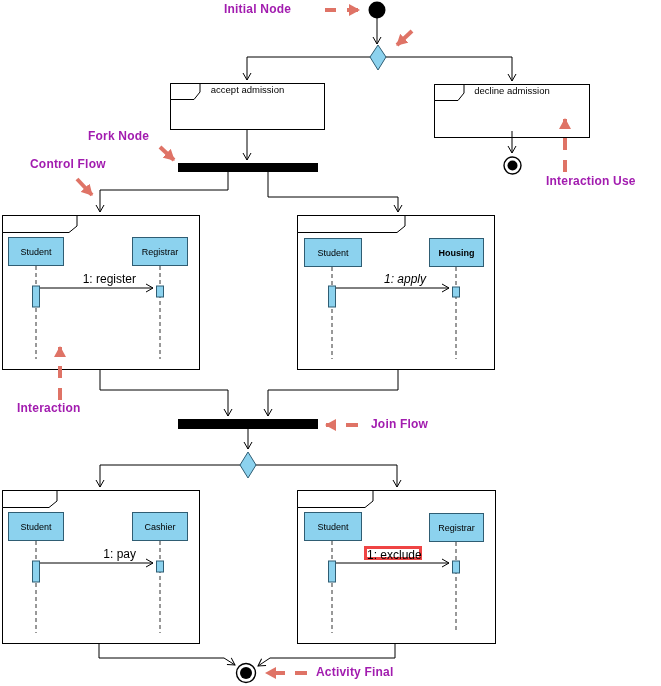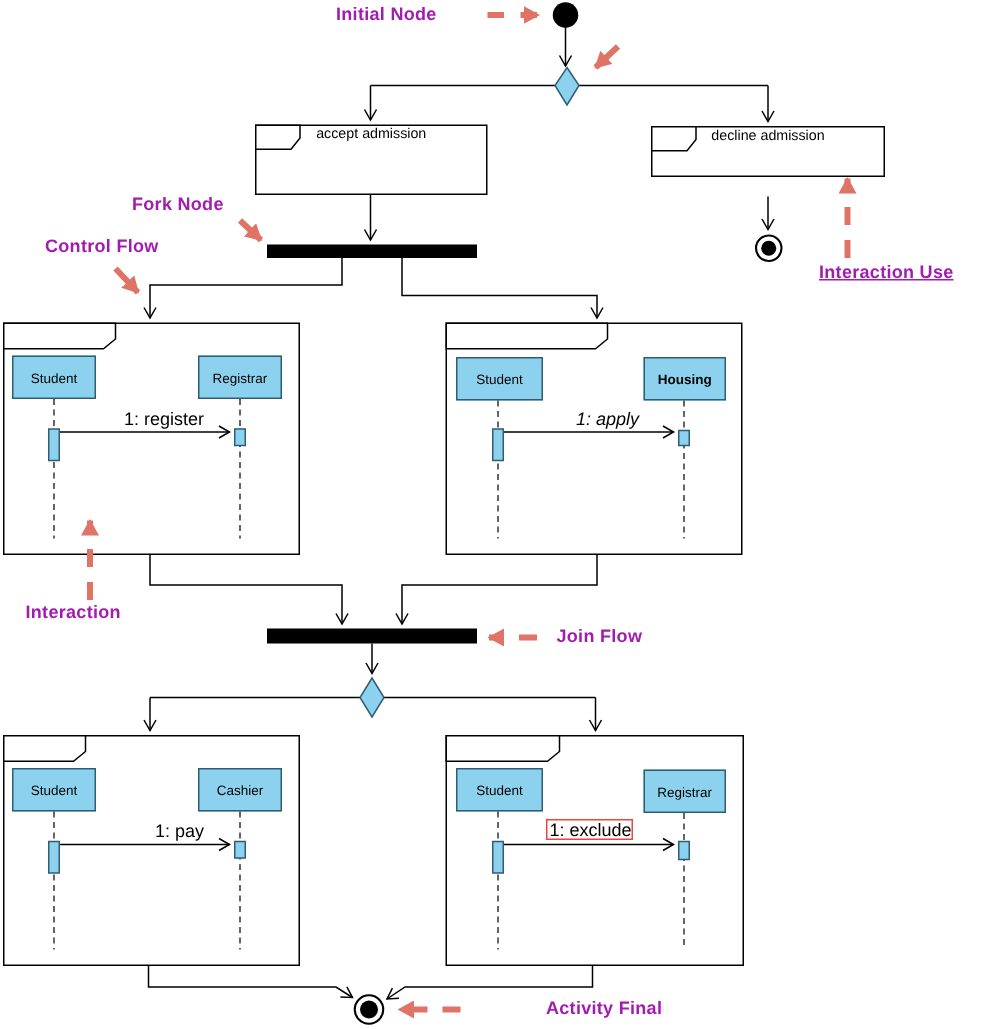--- a/index.html
+++ b/index.html
@@ -18,41 +18,41 @@
   .kw{font-weight:bold;}
   .nm{margin-left:3px;}
   .headbox{
     position:absolute;background:#8CD2EE;border:1px solid #2F5D73;box-sizing:border-box;
     display:flex;align-items:center;justify-content:center;font-size:9px;color:#000;z-index:2;
   }
   .msg{
     position:absolute;font-size:12px;color:#000;text-align:right;z-index:3;white-space:nowrap;
   }
   .msg-boxed{
-    border:1px solid #ef4444;background:#fff;box-sizing:border-box;line-height:12px;height:14px;
+    border:3px solid #ef4444;background:#fff;box-sizing:border-box;line-height:12px;height:14px;
   }
   .ann{
     position:absolute;font-weight:bold;font-size:12px;letter-spacing:0.2px;
     color:#a21caf;white-space:nowrap;z-index:6;
   }
   #overlay{position:absolute;left:0;top:0;z-index:4;pointer-events:none;}
 </style>
 </head>
 <body>
 
 <div id="stage">
 
   <div class="frame ref-frame" style="left:170px;top:83px;width:155px;height:47px;">
     <span class="ref-body">accept admission</span>
   </div>
   <div class="tab-label" style="left:176px;top:85px;">
     <span class="kw">ref</span>
   </div>
 
-  <div class="frame ref-frame" style="left:434px;top:84px;width:156px;height:34px;">
+  <div class="frame ref-frame" style="left:434px;top:84px;width:156px;height:54px;">
     <span class="ref-body">decline admission</span>
   </div>
   <div class="tab-label" style="left:440px;top:86px;">
     <span class="kw">ref</span>
   </div>
 
   <div class="frame" style="left:2px;top:215px;width:198px;height:155px;"></div>
   <div class="tab-label" style="left:9px;top:217px;">
     <span class="kw">sd</span><span class="nm">Register</span>
   </div>
@@ -173,18 +173,18 @@
       <path d="M565,172 V119" stroke-dasharray="12 10" marker-end="url(#m-salmon)"></path>
       <path d="M60,400 V347" stroke-dasharray="12 10" marker-end="url(#m-salmon)"></path>
       <path d="M358,425 H326" stroke-dasharray="12 10" marker-end="url(#m-salmon)"></path>
       <path d="M307,673 H266" stroke-dasharray="12 10" marker-end="url(#m-salmon)"></path>
     </g>
   </svg>
 
   <div class="ann" style="left:224px;top:2px;">Initial Node</div>
   <div class="ann" style="left:88px;top:129px;">Fork Node</div>
   <div class="ann" style="left:30px;top:157px;">Control Flow</div>
-  <div class="ann" style="left:546px;top:174px;text-decoration:underline;">Interaction Use</div>
+  <div class="ann" style="left:546px;top:174px;">Interaction Use</div>
   <div class="ann" style="left:17px;top:401px;">Interaction</div>
   <div class="ann" style="left:371px;top:417px;">Join Flow</div>
-  <div class="ann" style="left:316px;top:665px;margin-left:48px;">Activity Final</div>
+  <div class="ann" style="left:316px;top:665px;">Activity Final</div>
 
 </div>
 
 </body></html>

